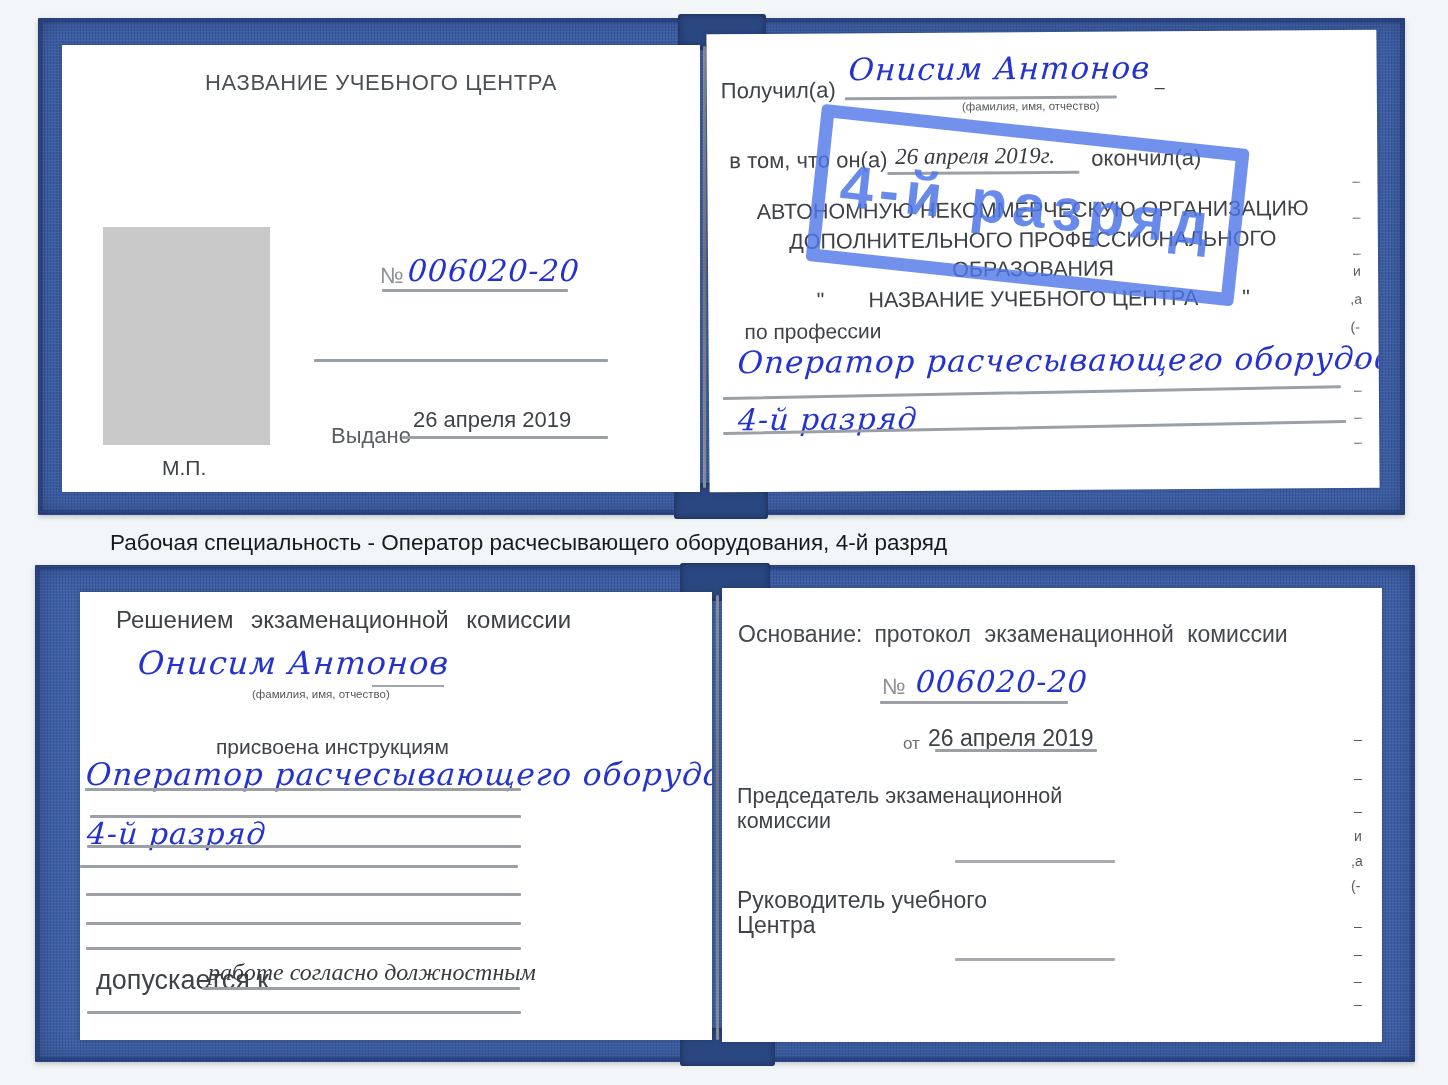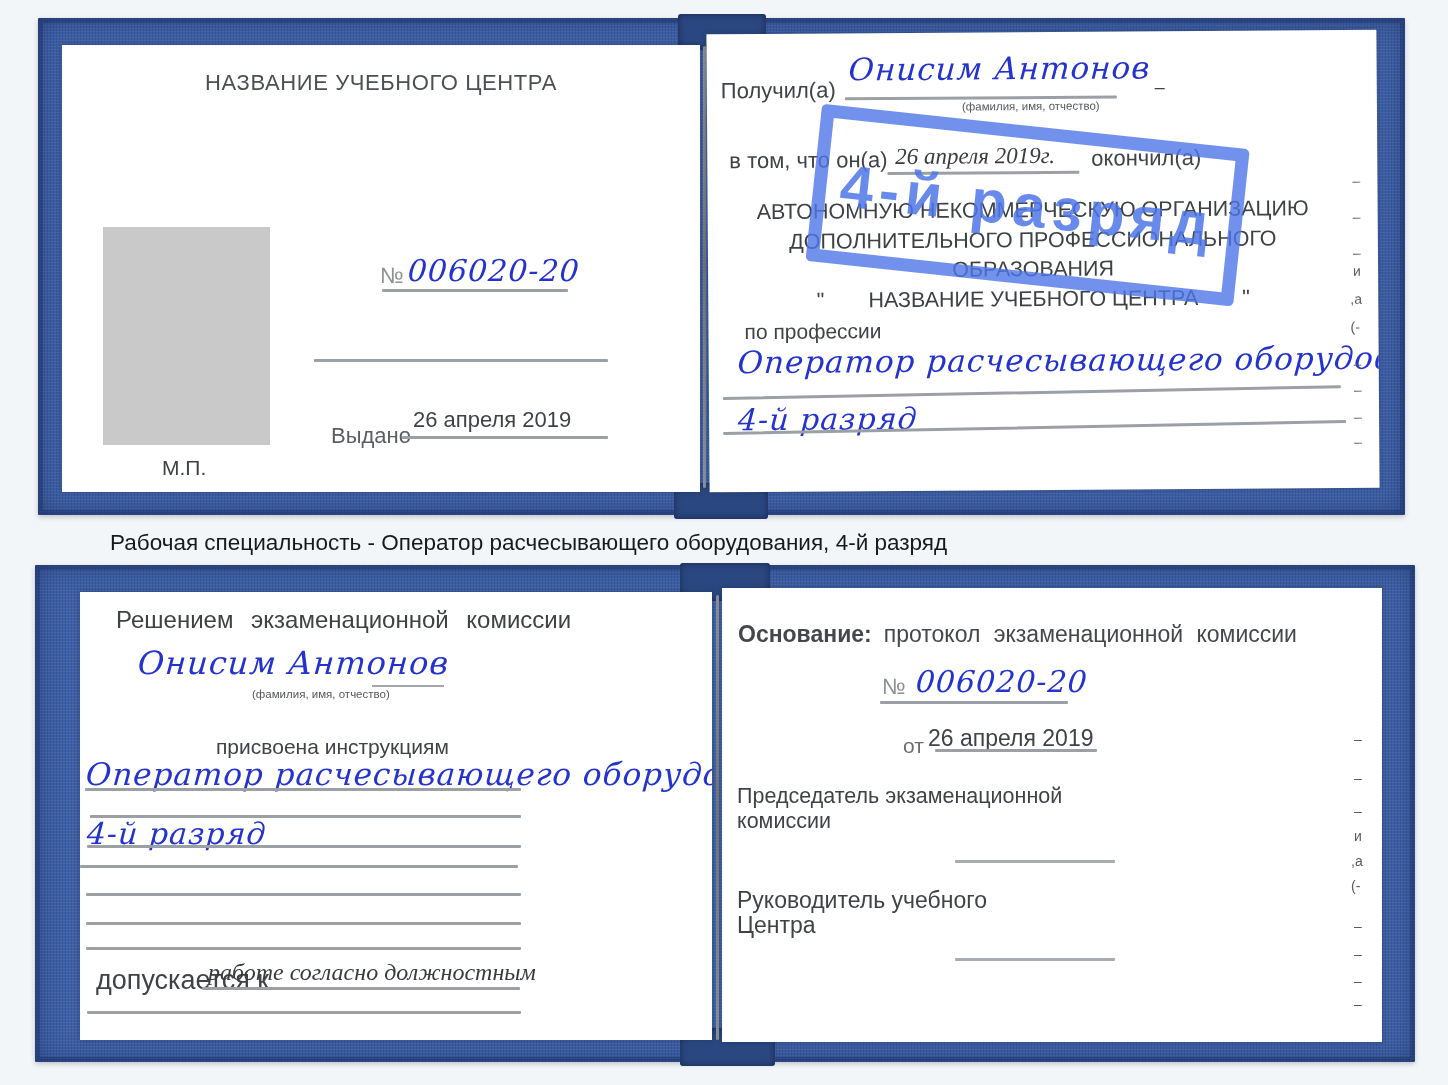--- a/index.html
+++ b/index.html
@@ -148,26 +148,26 @@
       <div class="t print" style="left:16px; top:373px; font-size:27px;">допускается к</div>
       <div class="t ser-it" style="left:128px; top:367px; font-size:24px;">работе согласно должностным</div>
       <div class="line" style="left:122px; top:395px; width:318px;"></div>
       <div class="line" style="left:7px; top:419px; width:434px;"></div>
     </div>
 
     <div class="fold" style="left:681px; top:30px; height:445px;"></div>
 
     <div class="page" style="left:687px; top:23px; width:660px; height:454px;">
       <div class="t" style="left:16px; top:33px; font-size:23px; color:#44484c; word-spacing:7px;">
-        <span style="margin-right:12px;font-weight:bold;">Основание:</span><span>протокол экзаменационной комиссии</span>
+        <span style="margin-right:12px;">Основание:</span><span>протокол экзаменационной комиссии</span>
       </div>
       <div class="t muted" style="left:160px; top:86px; font-size:22px;">№</div>
       <div class="t hand" style="left:194px; top:76px; font-size:30px;">006020-20</div>
       <div class="line" style="left:158px; top:113px; width:188px;"></div>
-      <div class="t" style="left:181px; top:146px; font-size:21px; color:#6a6d71;">от</div>
+      <div class="t" style="left:181px; top:146px; font-size:17px; color:#6a6d71;">от</div>
       <div class="t print" style="left:206px; top:137px; font-size:23px;">26 апреля 2019</div>
       <div class="line" style="left:213px; top:161px; width:162px;"></div>
 
       <div class="t print" style="left:15px; top:196px; font-size:21.5px; line-height:25px; white-space:normal; width:360px;">
         <span>Председатель экзаменационной</span><br>
         <span>комиссии</span>
       </div>
       <div class="line" style="left:233px; top:272px; width:160px; background:#a8acb0;"></div>
 
       <div class="t print" style="left:15px; top:300px; font-size:23px; line-height:25px; white-space:normal; width:360px;">

